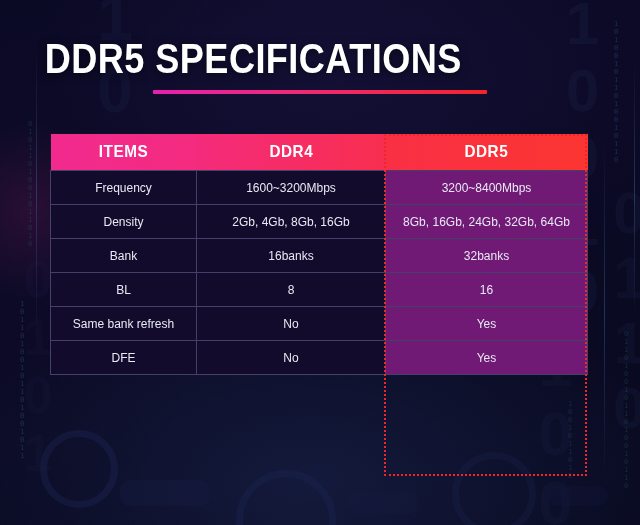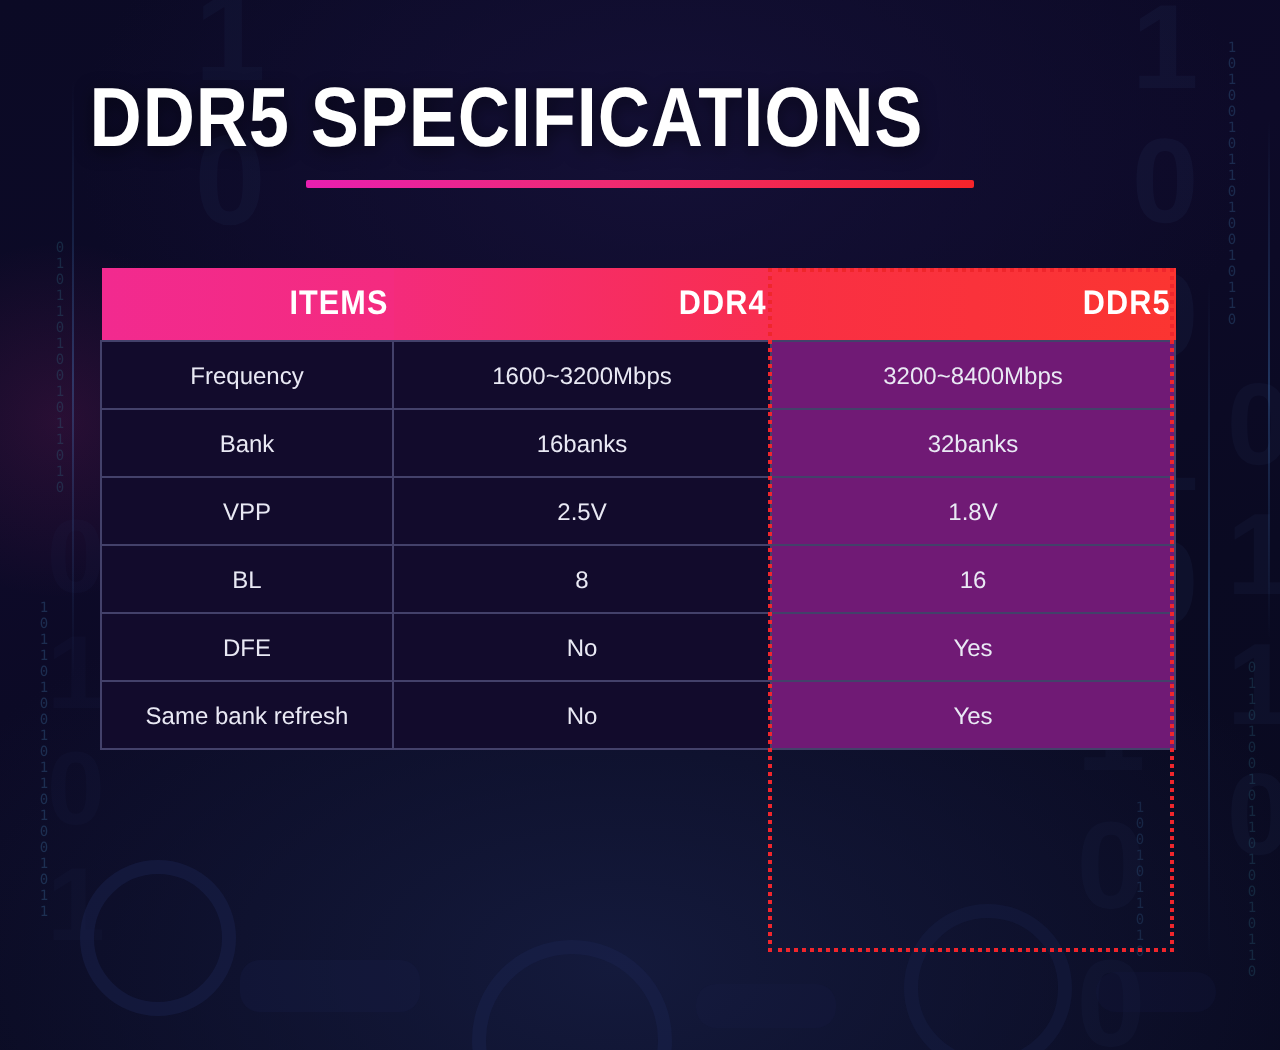--- a/index.html
+++ b/index.html
@@ -137,21 +137,21 @@
   #spec-table col.c-ddr5  { width: 202px; }
 
   #spec-table thead th {
     height: 36px;
     padding: 0;
     font-family: "Liberation Sans Narrow", "Liberation Sans", sans-serif;
     font-weight: 700;
     font-size: 17px;
     letter-spacing: .6px;
     color: #ffffff;
-    text-align: right;
+    text-align: center;
     border: none;
     transform: none;
   }
   th.hdr-items { background: linear-gradient(to right, #f22a8f 0%, #f42b7f 100%); border-right: 2px solid #1a1030; }
   th.hdr-ddr4  { background: linear-gradient(to right, #f42b7b 0%, #f82e4f 100%); border-right: 2px solid #1a1030; }
   th.hdr-ddr5  { background: linear-gradient(to right, #f92f45 0%, #fb3531 100%); }
   .hdr-label { display: inline-block; transform: scaleX(.9); }
 
   #spec-table tbody td {
     height: 33px;
@@ -231,40 +231,40 @@
         <th class="hdr-ddr5"><span class="hdr-label">DDR5</span></th>
       </tr>
     </thead>
     <tbody>
       <tr>
         <td>Frequency</td>
         <td>1600~3200Mbps</td>
         <td class="cell-ddr5">3200~8400Mbps</td>
       </tr>
       <tr>
+        <td>Density</td>
+        <td>2Gb, 4Gb, 8Gb, 16Gb</td>
+        <td class="cell-ddr5">8Gb, 16Gb, 24Gb, 32Gb, 64Gb</td>
+      </tr>
+      <tr>
         <td>Bank</td>
         <td>16banks</td>
         <td class="cell-ddr5">32banks</td>
       </tr>
       <tr>
-        <td>VPP</td>
-        <td>2.5V</td>
-        <td class="cell-ddr5">1.8V</td>
-      </tr>
-      <tr>
         <td>BL</td>
         <td>8</td>
         <td class="cell-ddr5">16</td>
       </tr>
       <tr>
-        <td>DFE</td>
+        <td>Same bank refresh</td>
         <td>No</td>
         <td class="cell-ddr5">Yes</td>
       </tr>
       <tr>
-        <td>Same bank refresh</td>
+        <td>DFE</td>
         <td>No</td>
         <td class="cell-ddr5">Yes</td>
       </tr>
     </tbody>
   </table>
   <div id="ddr5-highlight"></div>
 </div>
 
 </body></html>

